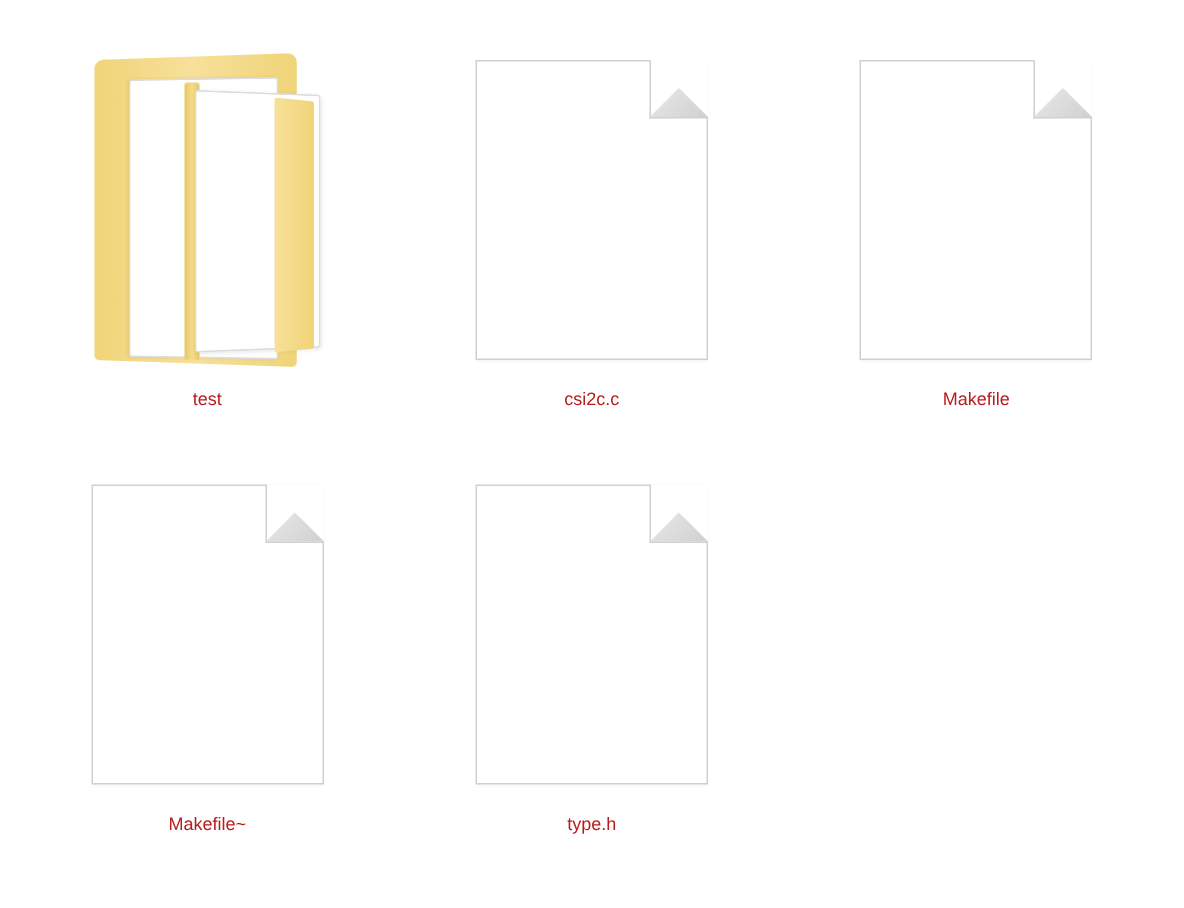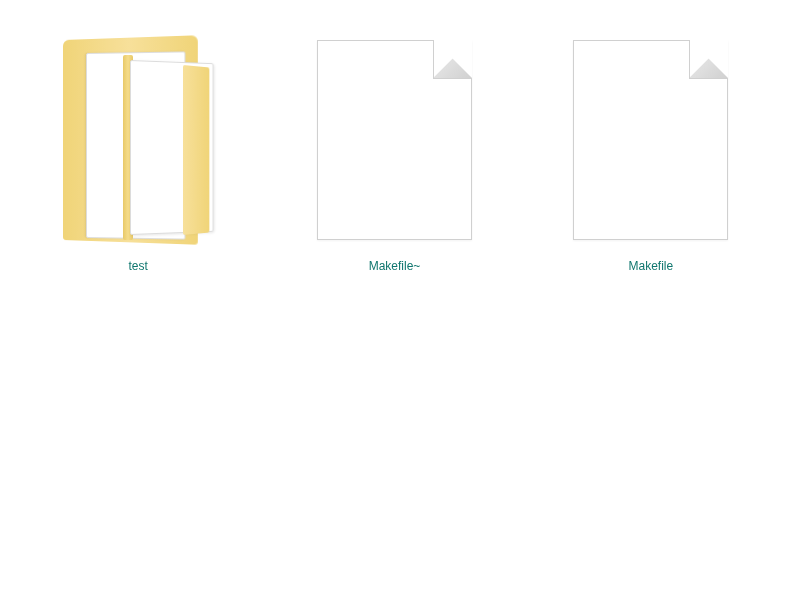--- a/index.html
+++ b/index.html
@@ -34,21 +34,21 @@
     .icon-wrap {
       width: 180px;
       height: 220px;
       display: flex;
       align-items: center;
       justify-content: center;
     }
     .file-label {
       margin-top: 8px;
       text-align: center;
-      color: #0f766e;
+      color: #b91c1c;
       font-size: 12px;
       line-height: 1.4;
     }
 
     
     .blank-file {
       width: 155px;
       height: 200px;
       background: #ffffff;
       border: 1px solid #d0d0d0;
@@ -152,30 +152,42 @@
         <div class="folder-back"></div>
         <div class="folder-page1"></div>
         <div class="folder-spine"></div>
         <div class="folder-page2"></div>
         <div class="folder-front-edge"></div>
       </div>
     </div>
     <div class="file-label">test</div>
   </div>
 
-
   <div class="file-item">
     <div class="icon-wrap">
       <div class="blank-file"></div>
     </div>
-    <div class="file-label">Makefile~</div>
+    <div class="file-label">csi2c.c</div>
   </div>
 
   <div class="file-item">
     <div class="icon-wrap">
       <div class="blank-file"></div>
     </div>
     <div class="file-label">Makefile</div>
   </div>
 
+  <div class="file-item">
+    <div class="icon-wrap">
+      <div class="blank-file"></div>
+    </div>
+    <div class="file-label">Makefile~</div>
+  </div>
 
+
+  <div class="file-item">
+    <div class="icon-wrap">
+      <div class="blank-file"></div>
+    </div>
+    <div class="file-label">type.h</div>
+  </div>
 
 </div>
 
 </body></html>

